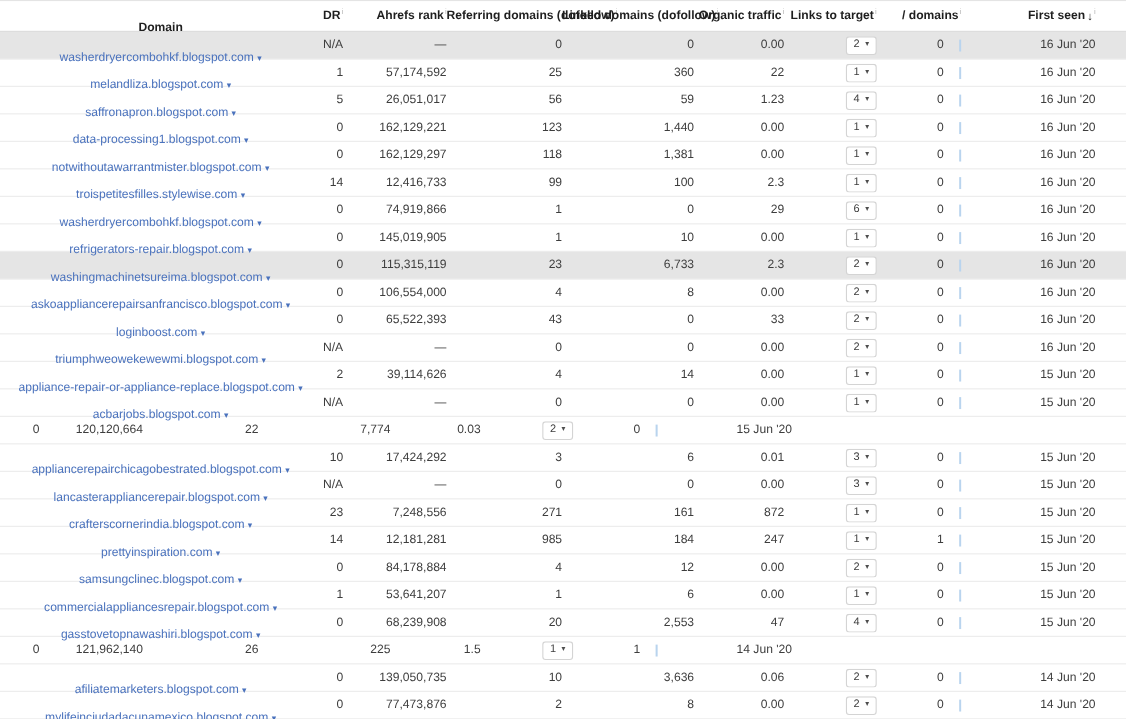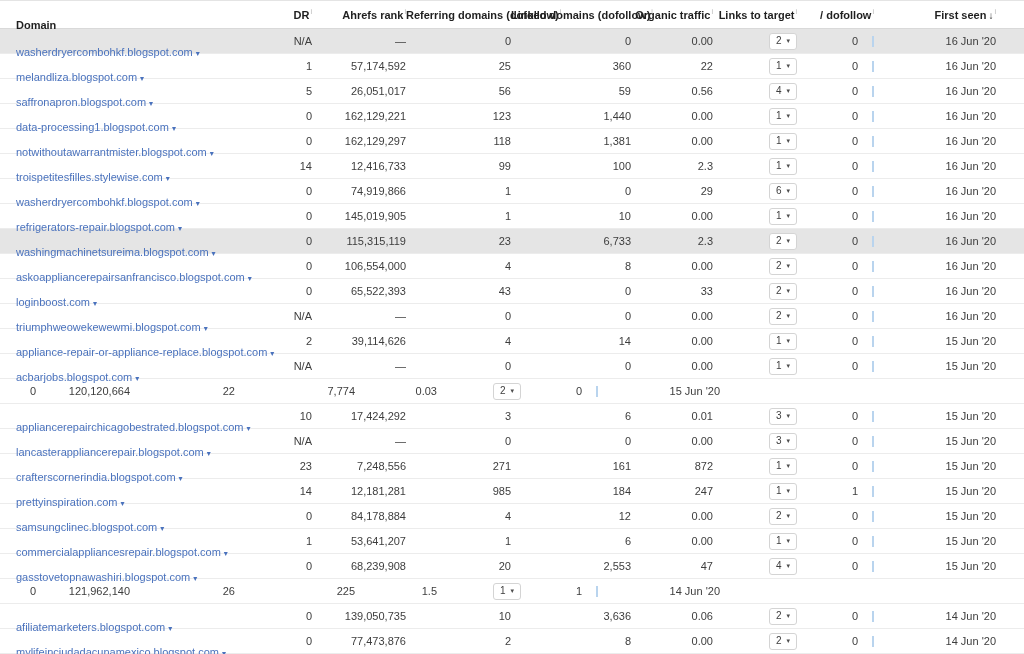--- a/index.html
+++ b/index.html
@@ -26,21 +26,21 @@
     font-weight: bold;
     color: #1f1f1f;
   }
   .tr.highlighted { background: #e5e5e5; }
   .td {
     white-space: nowrap;
     overflow: hidden;
     text-overflow: ellipsis;
   }
   
-  .col-domain   { width: 276px; padding-left: 16px; text-align: left; flex: none; margin-top: 21px; }
+  .col-domain   { width: 276px; padding-left: 16px; text-align: center; flex: none; margin-top: 21px; }
   .col-dr       { width: 36px;  text-align: right; flex: none; }
   .col-rank     { width: 94px;  text-align: right; flex: none; }
   .col-ref      { width: 105px; text-align: right; flex: none; }
   .col-linked   { width: 120px; text-align: right; flex: none; }
   .col-organic  { width: 82px;  text-align: right; flex: none; }
   .col-links    { width: 86px;  text-align: right; flex: none; padding-right: 2px; }
   .col-dofollow { width: 75px;  text-align: right; flex: none; }
   .col-first    { width: 150px; text-align: right; flex: none; padding-right: 28px; }
   
   .header-row .td { overflow: visible; text-overflow: clip; }
@@ -115,21 +115,21 @@
     <div class="td col-linked">
       <span>Linked domains (dofollow)</span><sup class="info">i</sup>
     </div>
     <div class="td col-organic">
       <span>Organic traffic</span><sup class="info">i</sup>
     </div>
     <div class="td col-links">
       <span>Links to target</span><sup class="info">i</sup>
     </div>
     <div class="td col-dofollow">
-      <span>/ dofollow</span><sup class="info">i</sup>
+      <span>/ domains</span><sup class="info">i</sup>
     </div>
     <div class="td col-first">
       <span>First seen</span><span class="sort-arrow">↓</span><sup class="info">i</sup>
     </div>
   </div>
   <div id="table-body">
   <div class="tr highlighted">
     <div class="td col-domain">
       <a class="domain-link">washerdryercombohkf.blogspot.com</a><span class="domain-caret">▾</span>
     </div>
@@ -178,21 +178,21 @@
   </div>
 
   <div class="tr">
     <div class="td col-domain">
       <a class="domain-link">saffronapron.blogspot.com</a><span class="domain-caret">▾</span>
     </div>
     <div class="td col-dr num">5</div>
     <div class="td col-rank num">26,051,017</div>
     <div class="td col-ref num">56</div>
     <div class="td col-linked num">59</div>
-    <div class="td col-organic num">0.56</div>
+    <div class="td col-organic num">1.23</div>
     <div class="td col-links">
       <span class="links-dropdown">
         <span>4</span>
         <span class="dd-caret">▾</span>
       </span>
     </div>
     <div class="td col-dofollow">
       <span class="cell-inner">
         <span class="num">0</span>
         <span class="dofollow-bar"></span>

